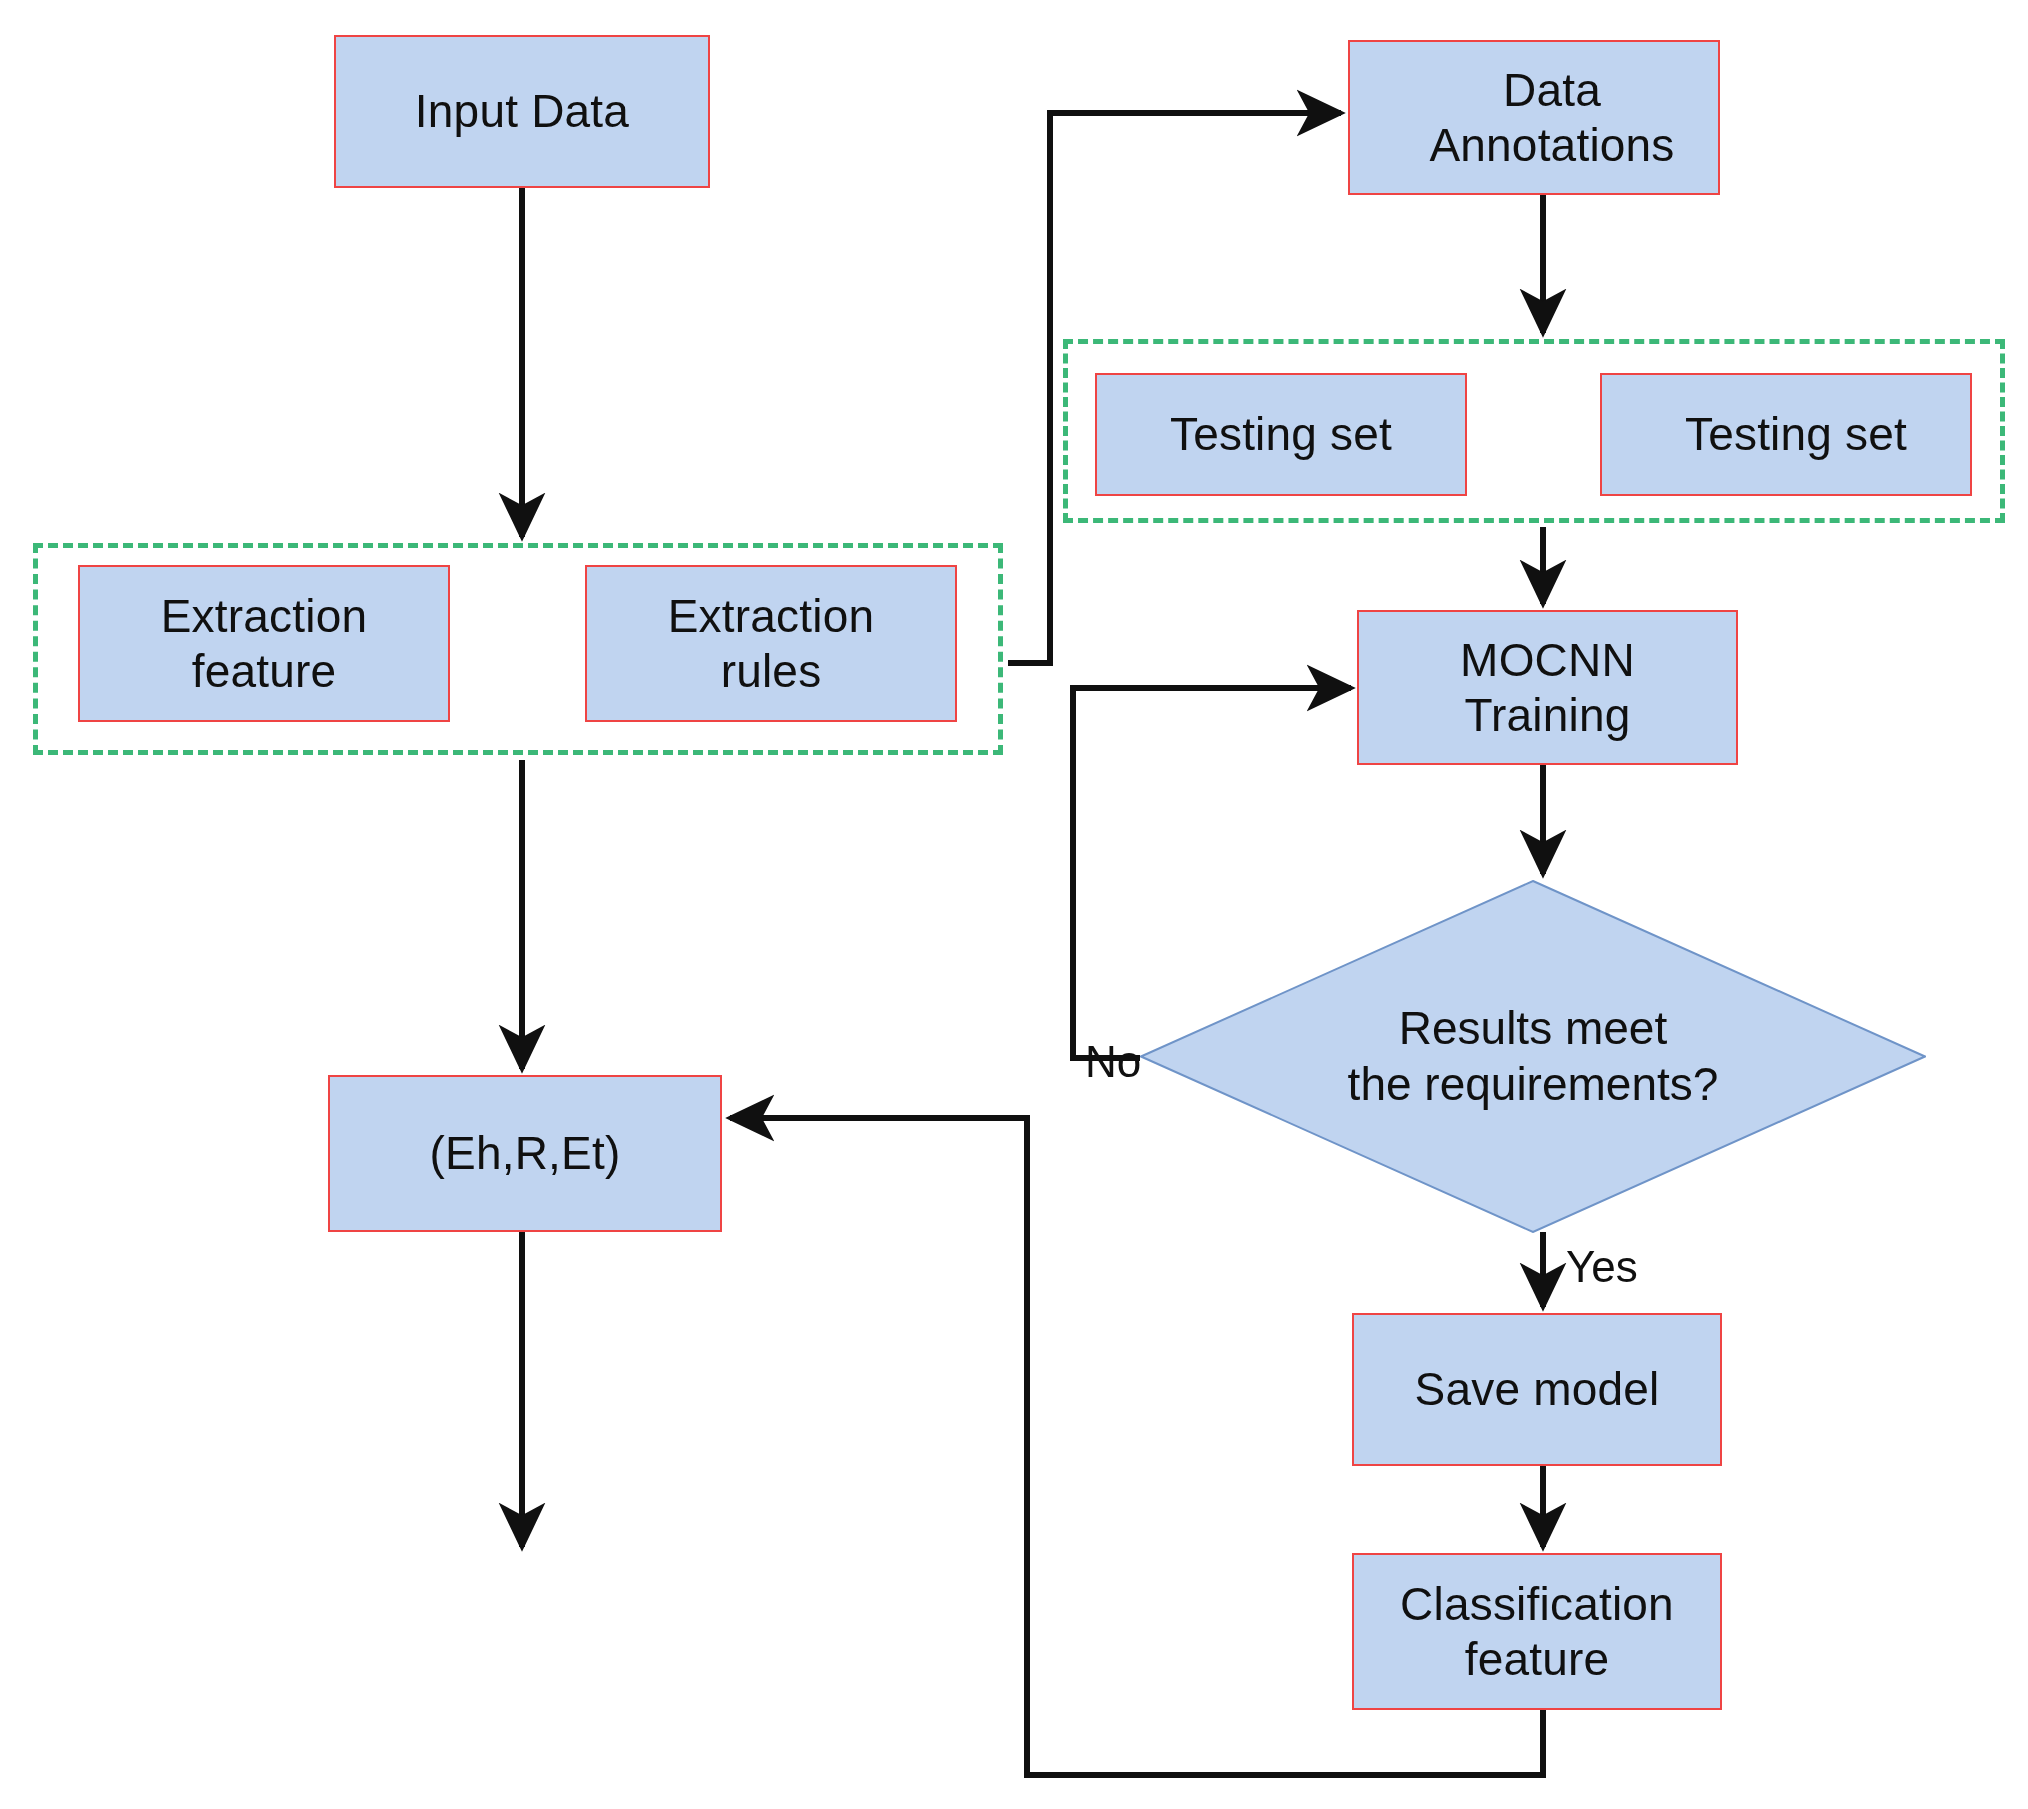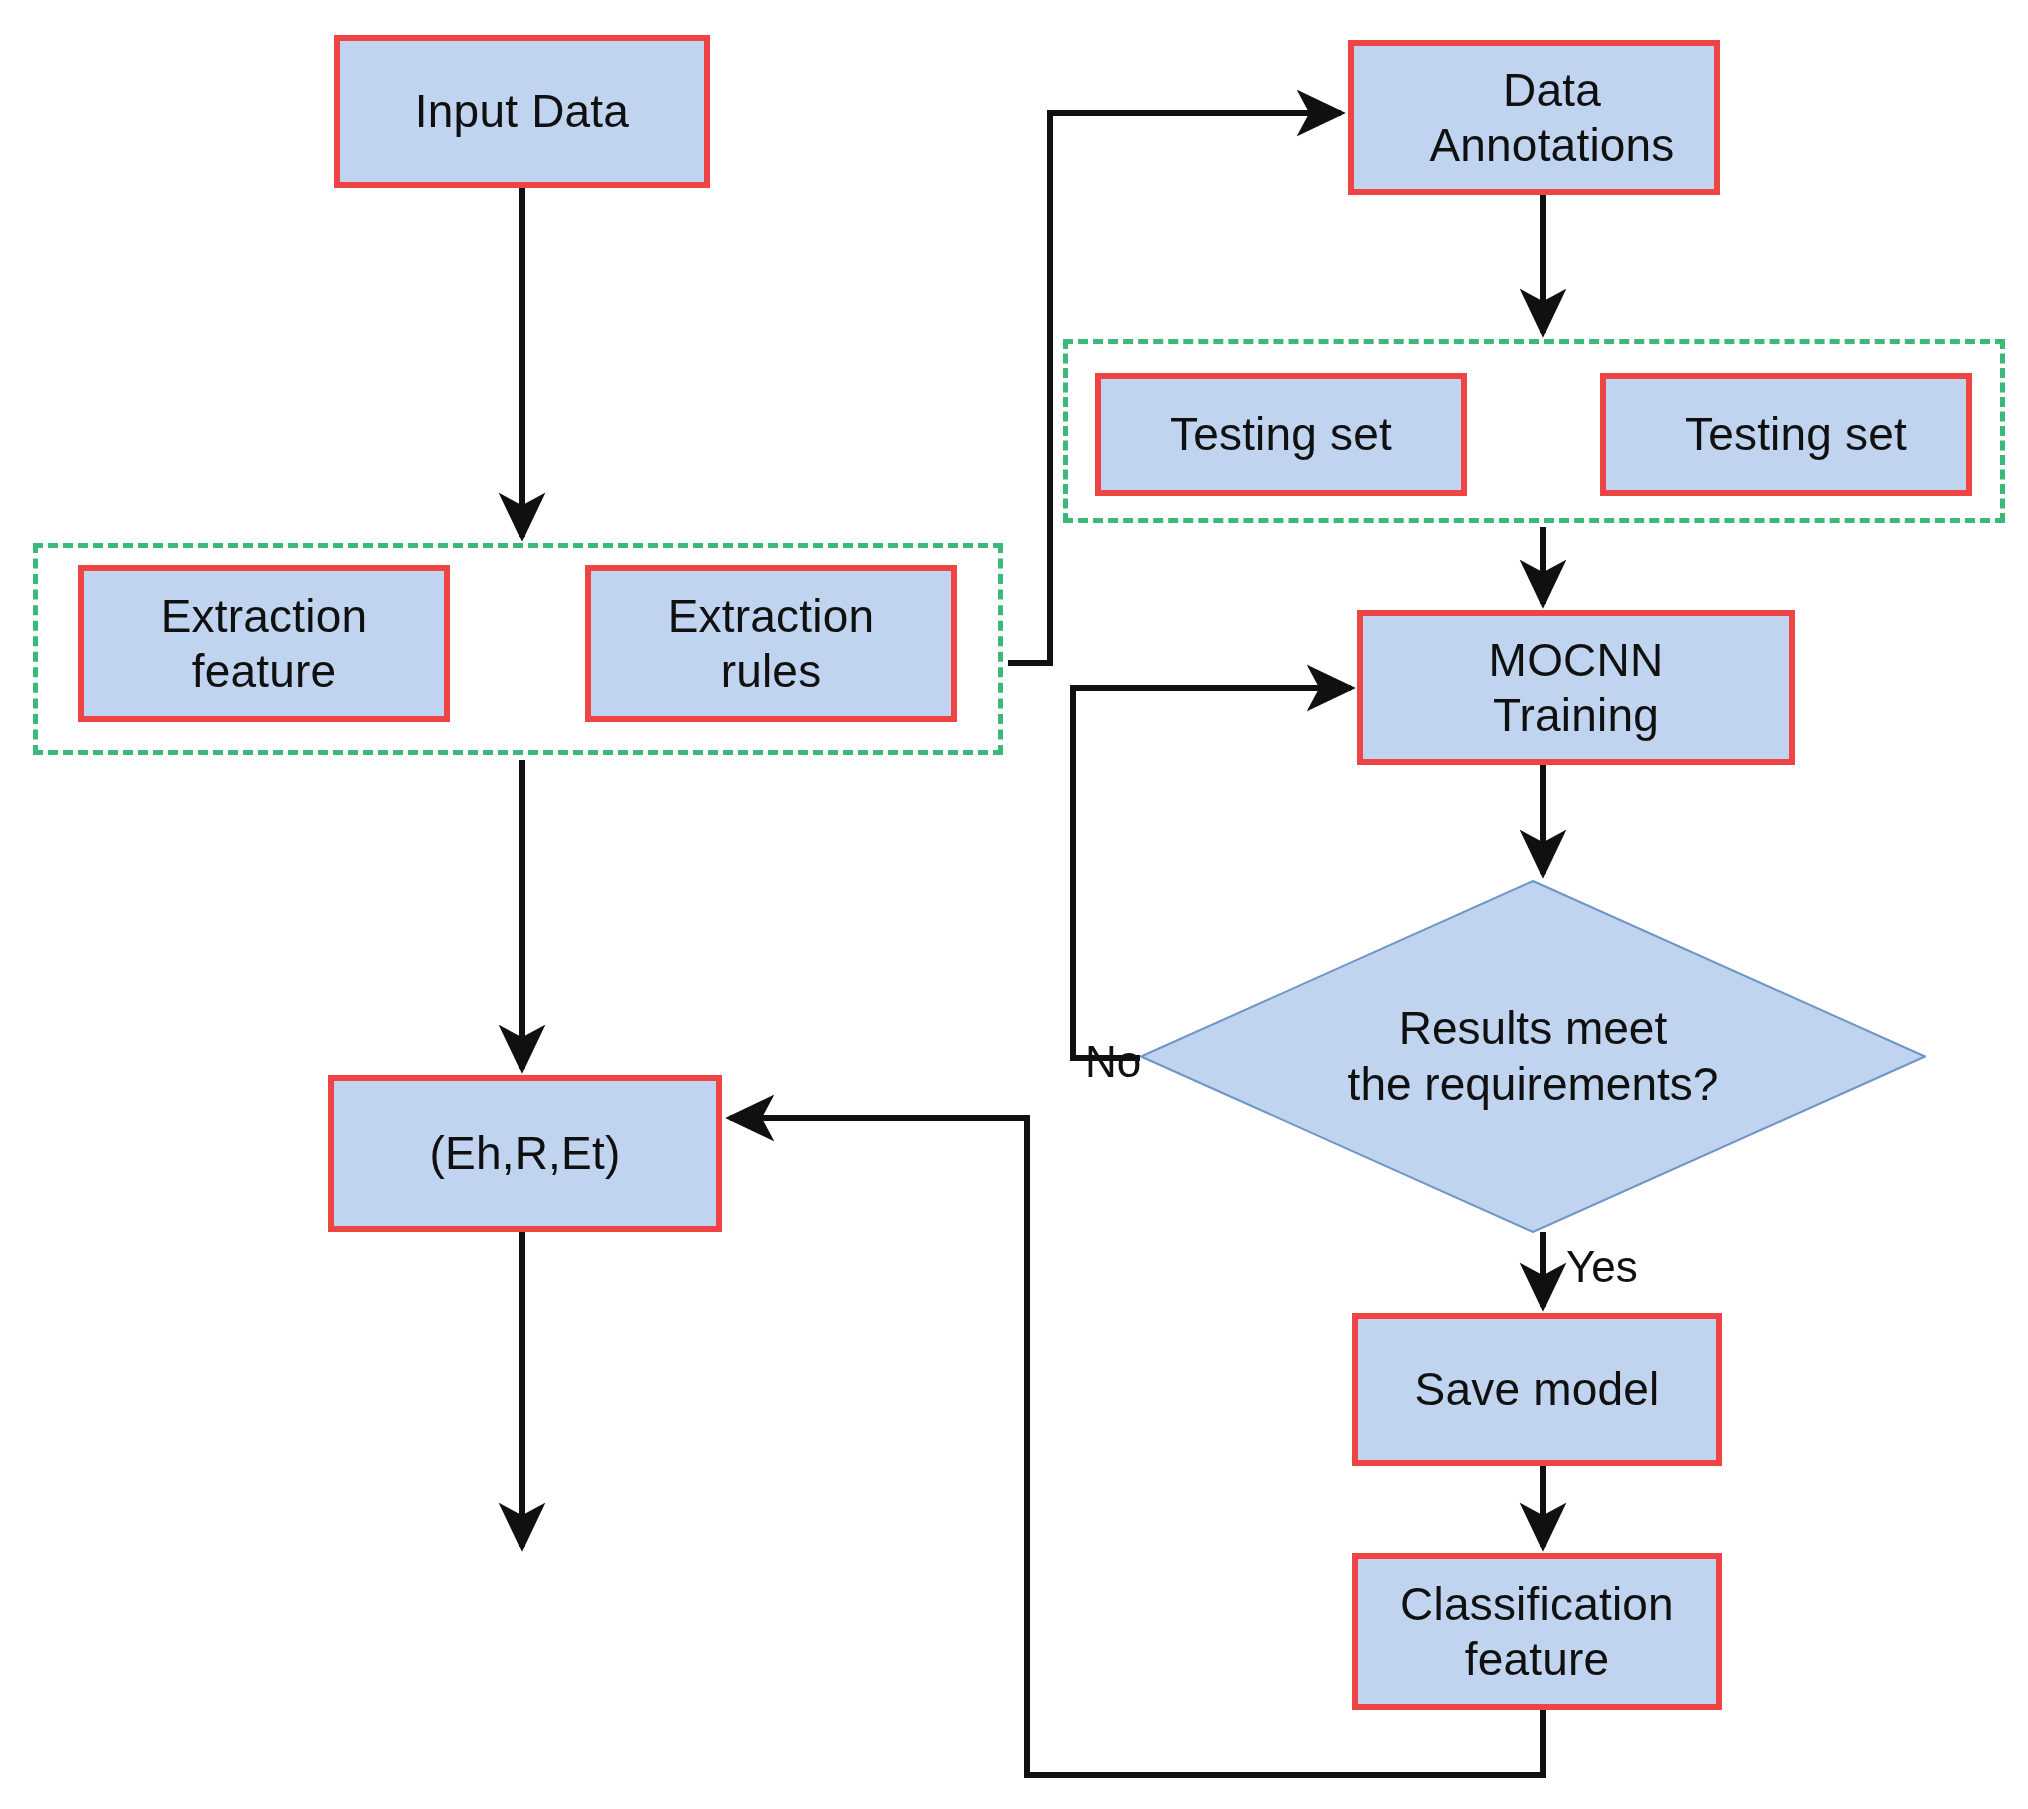--- a/index.html
+++ b/index.html
@@ -23,21 +23,21 @@
     left: 0;
     top: 0;
     width: 2028px;
     height: 1809px;
     pointer-events: none;
   }
   .node {
     position: absolute;
     box-sizing: border-box;
     background: #c0d4f0;
-    border: 6px solid #ef4444;
+    border: 2px solid #ef4444;
     display: flex;
     align-items: center;
     justify-content: center;
     text-align: center;
     color: #101010;
     font-size: 46px;
     line-height: 1.18;
     letter-spacing: 0.2px;
     white-space: pre-line;
     font-family: "Liberation Sans", sans-serif;
@@ -130,21 +130,21 @@
   <div class="node" style="left:1095px; top:373px; width:372px; height:123px;">Testing set</div>
 
   <div class="node" style="left:1600px; top:373px; width:372px; height:123px;padding-left:20px;">Testing set</div>
 
   <div class="node" style="left:78px; top:565px; width:372px; height:157px;">Extraction
 feature</div>
 
   <div class="node" style="left:585px; top:565px; width:372px; height:157px;">Extraction
 rules</div>
 
-  <div class="node" style="left:1357px; top:610px; width:438px; height:155px;">MOCNN
+  <div class="node" style="left:1357px; top:610px; width:381px; height:155px;">MOCNN
 Training</div>
 
   <div class="diamond-wrap" style="left:1140px; top:880px; width:786px; height:353px;">
     <svg width="786" height="353" viewBox="0 0 786 353" xmlns="http://www.w3.org/2000/svg">
       <polygon points="393,1 785,176.5 393,352 1,176.5" fill="#c0d4f0" stroke="#6f94c8" stroke-width="2"></polygon>
     </svg>
     <div class="diamond-text">Results meet
 the  requirements?</div>
   </div>
 

